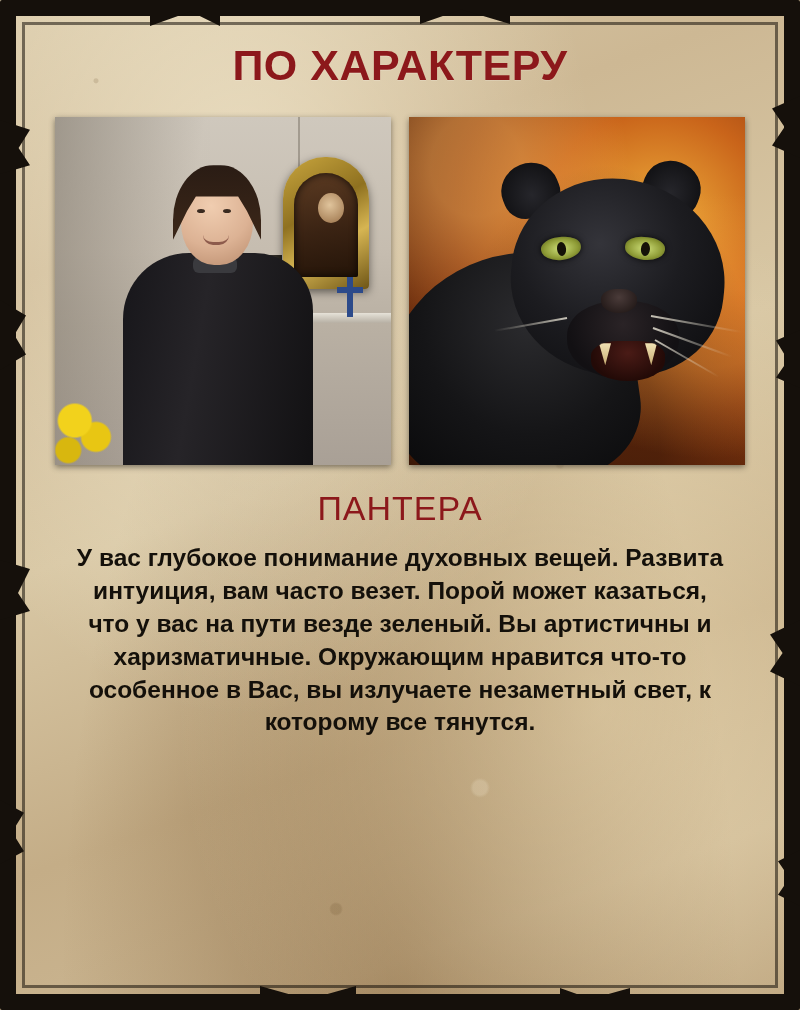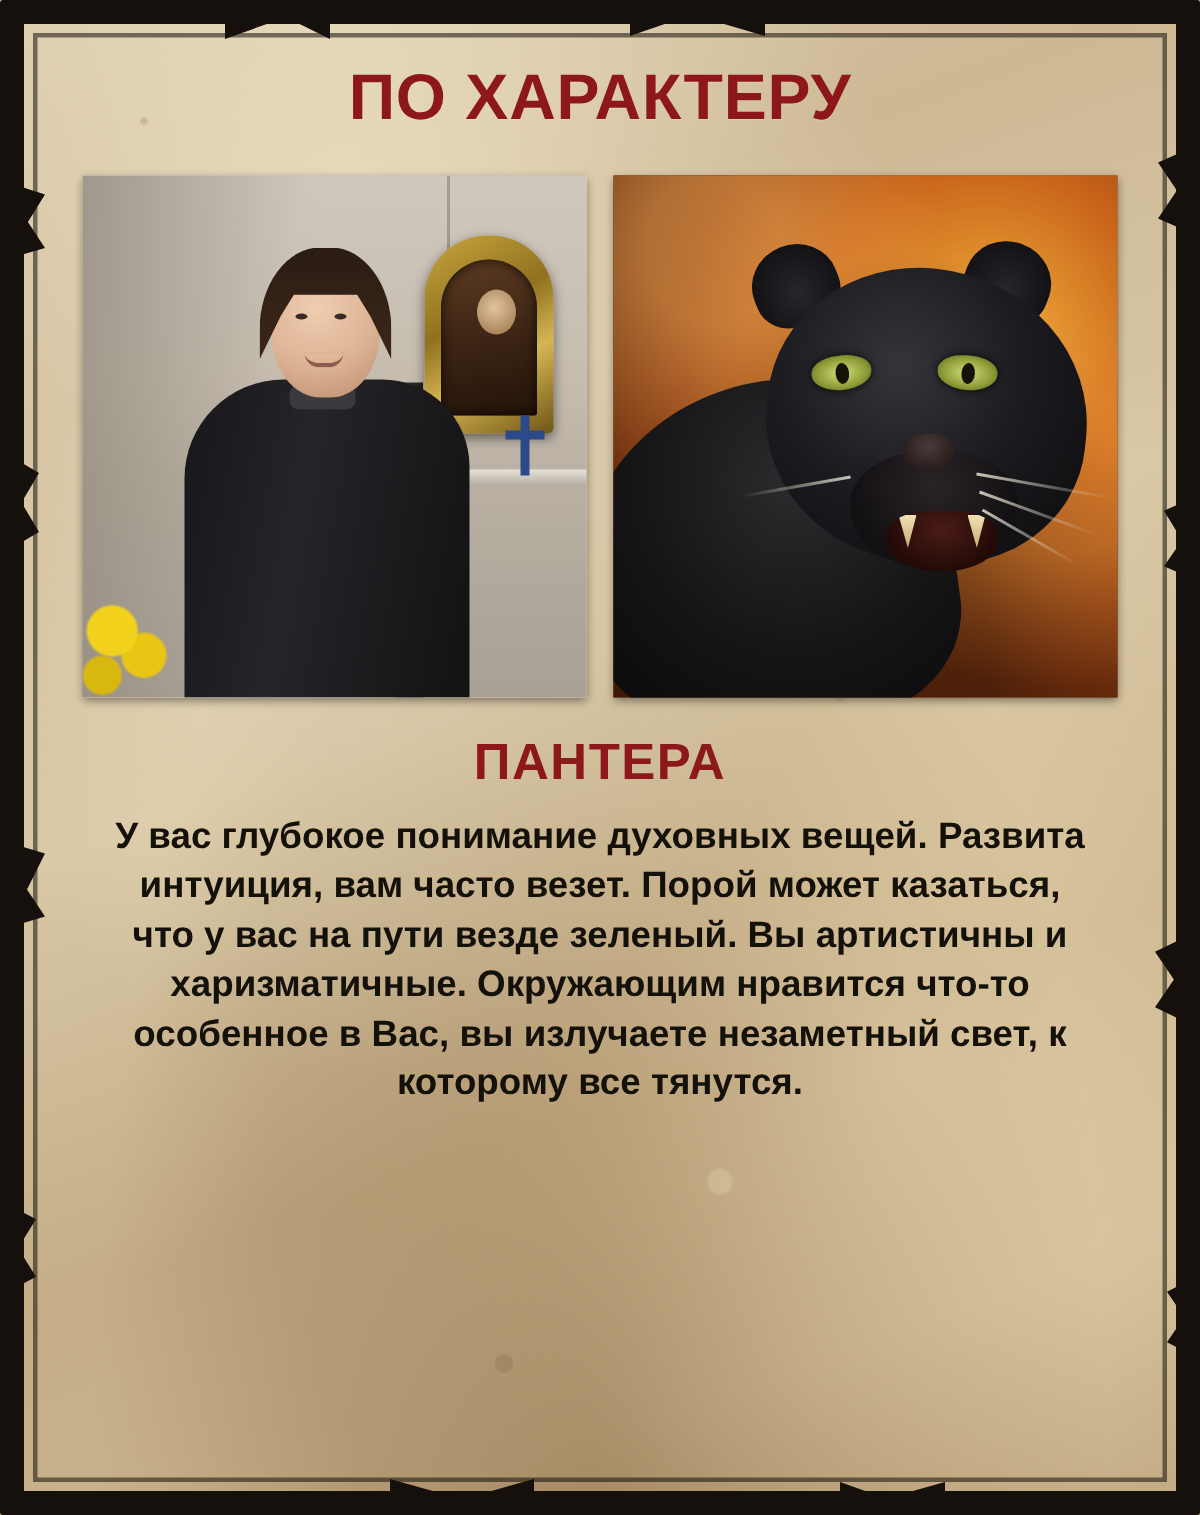--- a/index.html
+++ b/index.html
@@ -290,21 +290,21 @@
   }
   .w1 { left: 236px; top: 170px; width: 92px; transform: rotate(10deg); }
   .w2 { left: 238px; top: 182px; width: 84px; transform: rotate(20deg); }
   .w3 { left: 240px; top: 194px; width: 74px; transform: rotate(30deg); }
   .w4 { left: 152px; top: 172px; width: 74px; transform: rotate(170deg) translateX(0); }
 
   
   .animal-name {
     margin-top: 24px;
     font-size: 34px;
-    font-weight: 700;
+    font-weight: 400;
     letter-spacing: 1px;
     color: #8c181b;
     text-align: center;
   }
   .description {
     margin-top: 14px;
     width: 660px;
     font-size: 24.5px;
     font-weight: 700;
     line-height: 1.34;

